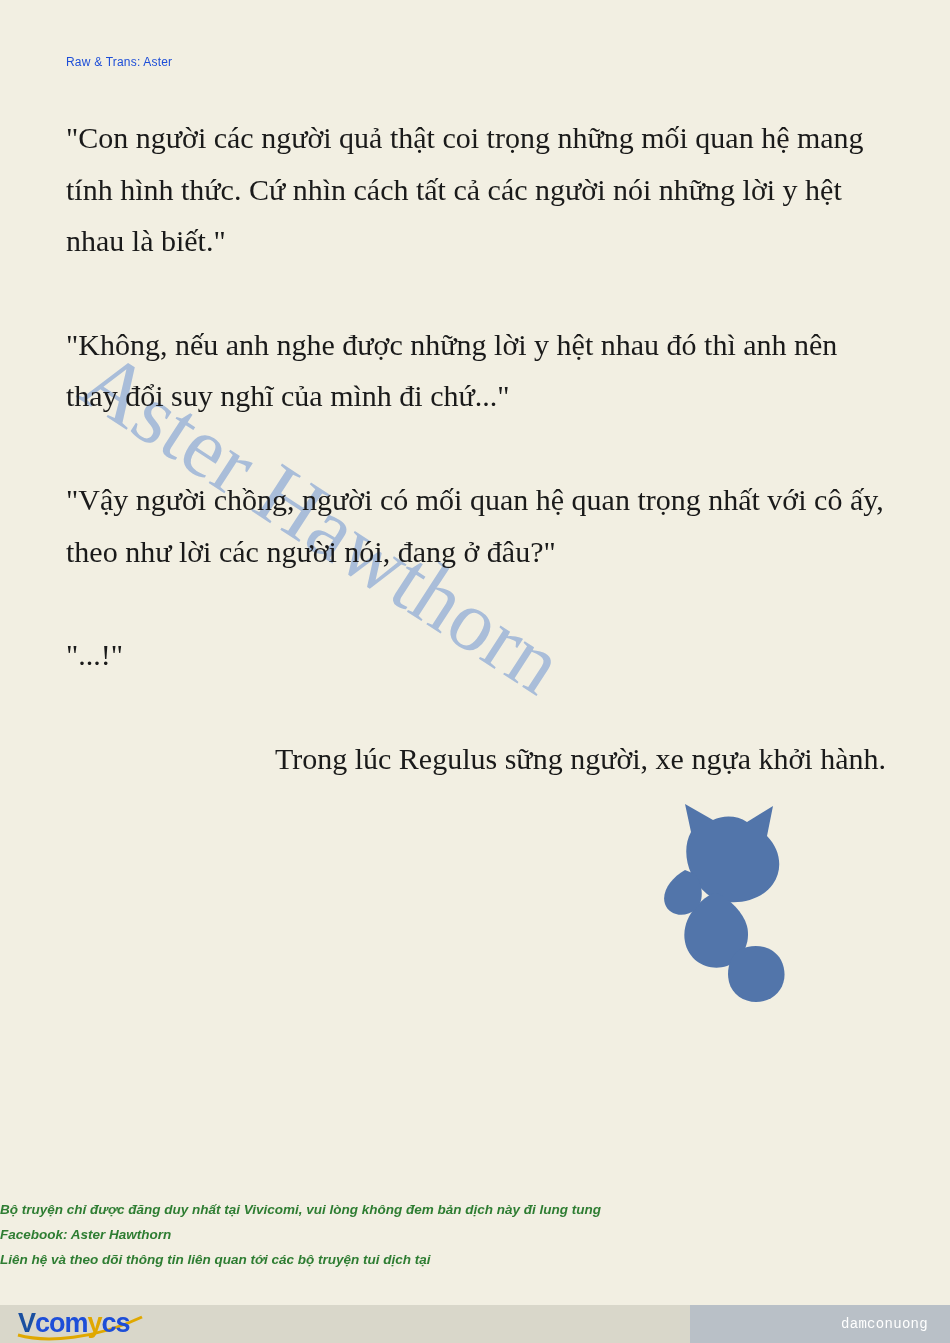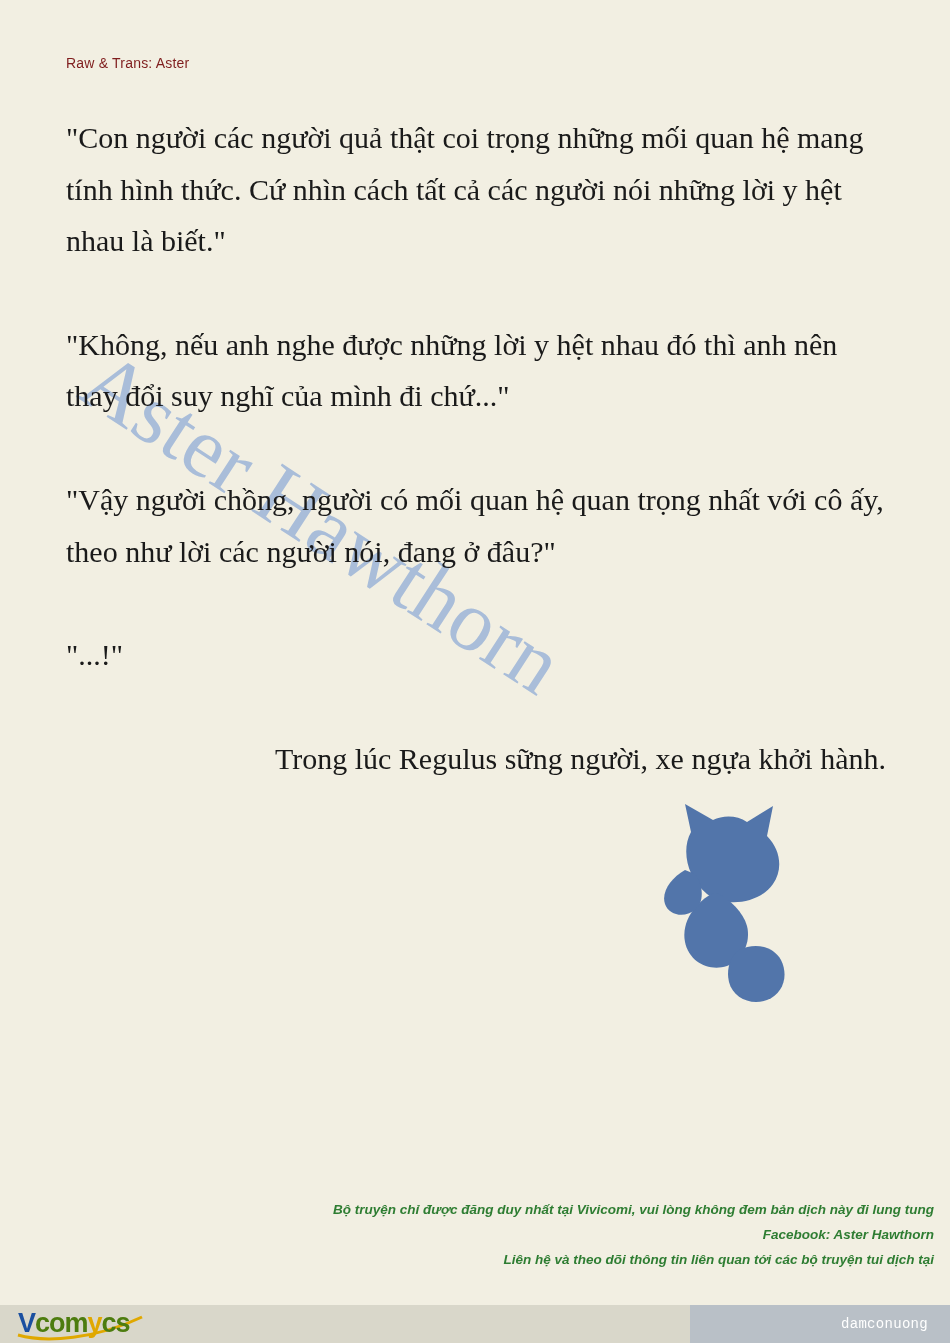--- a/index.html
+++ b/index.html
@@ -18,22 +18,22 @@
     position: relative;
     width: 950px;
     height: 1343px;
     box-sizing: border-box;
   }
   .credit {
     position: absolute;
     top: 55px;
     left: 66px;
     font-family: "Liberation Sans", sans-serif;
-    font-size: 14px;
-    color: #7f1d1d;
+    font-size: 12px;
+    color: #1d4ed8;
     letter-spacing: 0.2px;
   }
   .content {
     position: absolute;
     top: 112px;
     left: 66px;
     width: 820px;
     z-index: 3;
   }
   .para {
@@ -72,21 +72,21 @@
     width: 140px;
     height: 205px;
     z-index: 2;
     pointer-events: none;
   }
   .footer-notes {
     position: absolute;
     left: 0;
     right: 16px;
     top: 1198px;
-    text-align: right;
+    text-align: left;
     font-family: "Liberation Sans", sans-serif;
     font-style: italic;
     font-weight: bold;
     font-size: 13.5px;
     color: #2e7d32;
     line-height: 1.85;
   }
   .footer-notes div {
     margin: 0;
   }
@@ -114,21 +114,21 @@
     font-weight: bold;
     font-size: 27px;
     color: #1a4fa0;
     letter-spacing: -1px;
     z-index: 5;
   }
   .brand .v {
     color: #1a4fa0;
   }
   .brand .rest {
-    color: #4d7c0f;
+    color: #1d4ed8;
     text-align: center;
   }
   .brand .y {
     color: #e0a800;
   }
   .brand-swoosh {
     position: absolute;
     left: 16px;
     bottom: 2px;
     width: 130px;

